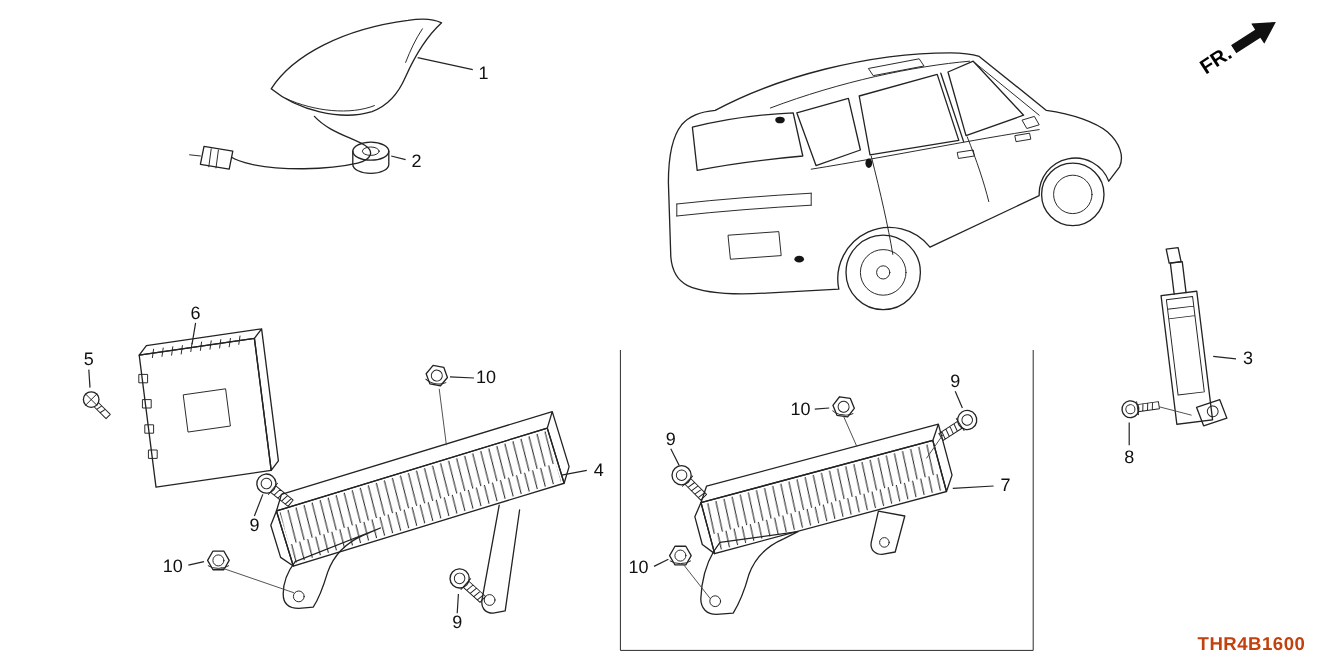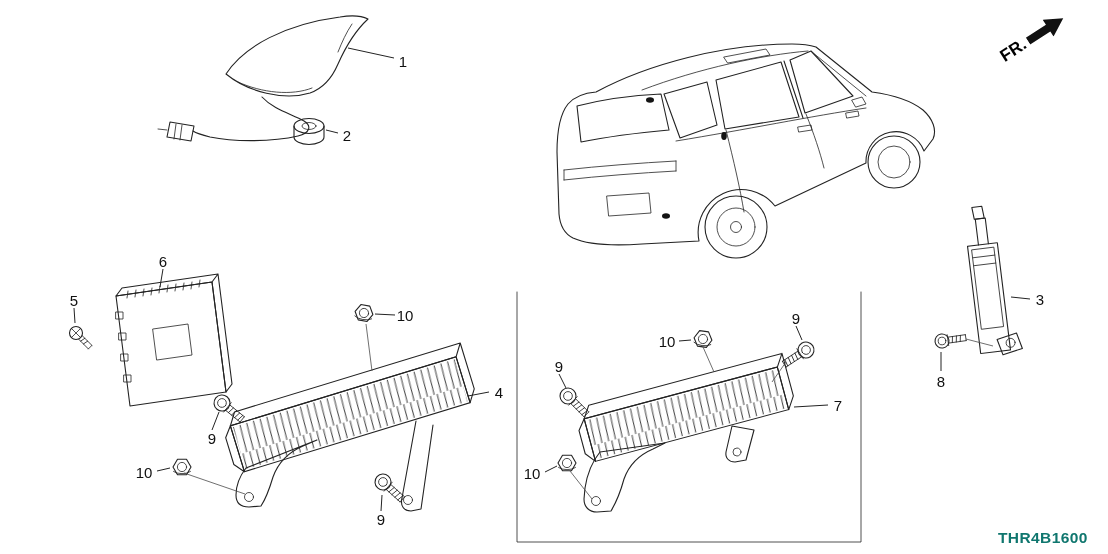--- a/index.html
+++ b/index.html
@@ -12,21 +12,21 @@
   .ln2{fill:none;stroke:#232323;stroke-width:0.8;stroke-linecap:round;stroke-linejoin:round;}
   .leader{fill:none;stroke:#232323;stroke-width:1;}
   .axis{fill:none;stroke:#4a4a4a;stroke-width:0.8;}
   .dk{fill:#141414;stroke:none;}
   .callout{
     position:absolute;transform:translate(-50%,-50%);
     font-size:15px;line-height:1;color:#101010;white-space:nowrap;
   }
   .diagram-code{
     position:absolute;left:998px;top:529px;
-    font-size:15.5px;font-weight:700;letter-spacing:.4px;color:#0f766e;
+    font-size:15.5px;font-weight:700;letter-spacing:.4px;color:#c2410c;
   }
   .fr{
     position:absolute;left:1002px;top:48px;
     display:flex;align-items:center;gap:4px;
     font-weight:700;font-size:17px;color:#000;
     transform:rotate(-33deg);transform-origin:left center;
   }
 </style>
 </head>
 <body>

